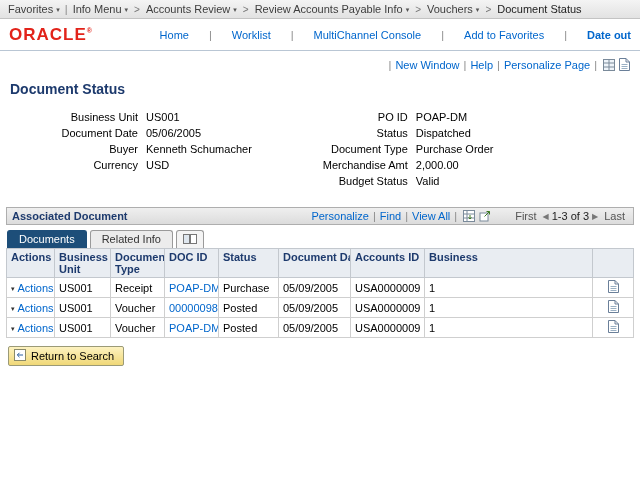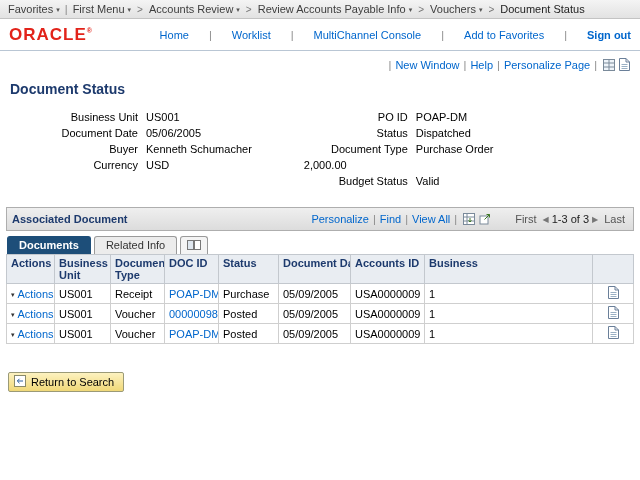--- a/index.html
+++ b/index.html
@@ -47,73 +47,73 @@
   .fcol.right { margin-left:52px; }
   .frow { display:flex; margin-bottom:3px; line-height:13px; }
   .flabel { width:118px; text-align:right; padding-right:8px; }
   .fcol.right .flabel { width:112px; }
   .fvalue { color:#000; }
 
   
   .grid-section { margin:16px 6px 0 6px; }
   .grid-headerbar {
     background:linear-gradient(#efefef,#dcdcdc); border:1px solid #aeaeae;
-    height:24px; display:flex; align-items:center; justify-content:space-between; padding:0 5px;
+    height:18px; display:flex; align-items:center; justify-content:space-between; padding:0 5px;
   }
   .grid-title { font-weight:bold; color:#1d3a6d; }
   .gtools { display:flex; align-items:center; color:#333; }
   .gtools .tool-icon { margin:0 2px; display:inline-flex; cursor:pointer; }
   .nav-group { margin-left:19px; display:inline-flex; align-items:center; }
   .nav-end { color:#555; margin:0 3px; cursor:pointer; }
   .nav-arrow { color:#777; font-size:8px; margin:0 3px; }
   .nav-range { color:#222; }
 
   
   .tabs { display:flex; align-items:flex-end; margin:4px 0 0 1px; height:19px; }
   .tab {
     padding:2px 11px 3px; border:1px solid #9a9a9a; border-bottom:none;
     border-radius:3px 3px 0 0; margin-right:3px; background:#ececec; color:#333;
     cursor:pointer; line-height:12px;
   }
-  .tab.active { background:#1d4e79; border-color:#1d4e79; color:#fff; font-weight:bold; }
+  .tab.active { background:#1d4e79; border-color:#1d4e79; color:#fff; font-weight:normal; }
   .icon-tab { padding:3px 6px 2px; background:#f4f4f4; display:flex; align-items:center; }
 
   
   table.grid { border-collapse:collapse; width:100%; table-layout:fixed; }
   .grid th {
     background:#e9edf2; color:#1d3a6d; font-weight:bold; text-align:left;
     border:1px solid #c3c8ce; padding:2px 4px; vertical-align:top;
     line-height:12px; white-space:nowrap; overflow:hidden;
   }
   .grid th.wrap { white-space:normal; }
   .grid td {
     border:1px solid #cfcfcf; padding:2px 4px; height:19px;
     vertical-align:middle; white-space:nowrap; overflow:hidden;
   }
   .grid td.center { text-align:center; }
   .row-triangle { color:#333; font-size:7px; margin-right:3px; vertical-align:1px; }
 
   
   .return-btn {
-    margin:28px 0 0 8px; display:inline-flex; align-items:center; gap:5px;
+    margin:8px 0 0 8px; display:inline-flex; align-items:center; gap:5px;
     background:linear-gradient(#fdf2c0,#f0d878); border:1px solid #9b9a77;
     border-radius:2px; padding:2px 9px 2px 5px; cursor:pointer;
     font-family:inherit; font-size:11px; color:#000;
   }
 </style>
 </head>
 <body>
 
 <div class="screen">
 
   
   <div class="crumbbar">
     <span class="crumb-item"><span>Favorites</span><span class="caret">▾</span></span>
     <span class="sep">|</span>
-    <span class="crumb-item"><span>First Menu</span><span class="caret">▾</span></span>
+    <span class="crumb-item"><span>Info Menu</span><span class="caret">▾</span></span>
     <span class="crumb-sep">&gt;</span>
     <span class="crumb-item"><span>Accounts Review</span><span class="caret">▾</span></span>
     <span class="crumb-sep">&gt;</span>
     <span class="crumb-item"><span>Review Accounts Payable Info</span><span class="caret">▾</span></span>
     <span class="crumb-sep">&gt;</span>
     <span class="crumb-item"><span>Vouchers</span><span class="caret">▾</span></span>
     <span class="crumb-sep">&gt;</span>
     <span class="crumb-item crumb-last"><span>Document Status</span></span>
   </div>
 
@@ -122,21 +122,21 @@
     <div class="logo"><span>ORACLE</span><sup>®</sup></div>
     <div class="brand-links">
       <span class="link">Home</span>
       <span class="sep">|</span>
       <span class="link">Worklist</span>
       <span class="sep">|</span>
       <span class="link">MultiChannel Console</span>
       <span class="sep">|</span>
       <span class="link">Add to Favorites</span>
       <span class="sep">|</span>
-      <span class="link signout">Sign out</span>
+      <span class="link signout">Date out</span>
     </div>
   </div>
 
   
   <div class="pagebar">
     <span class="sep">|</span>
     <span class="link">New Window</span>
     <span class="sep">|</span>
     <span class="link">Help</span>
     <span class="sep">|</span>
@@ -191,20 +191,21 @@
       </div>
       <div class="frow">
         <span class="flabel">Status</span>
         <span class="fvalue">Dispatched</span>
       </div>
       <div class="frow">
         <span class="flabel">Document Type</span>
         <span class="fvalue">Purchase Order</span>
       </div>
       <div class="frow">
+        <span class="flabel">Merchandise Amt</span>
         <span class="fvalue">2,000.00</span>
       </div>
       <div class="frow">
         <span class="flabel">Budget Status</span>
         <span class="fvalue">Valid</span>
       </div>
     </div>
   </div>
 
   

